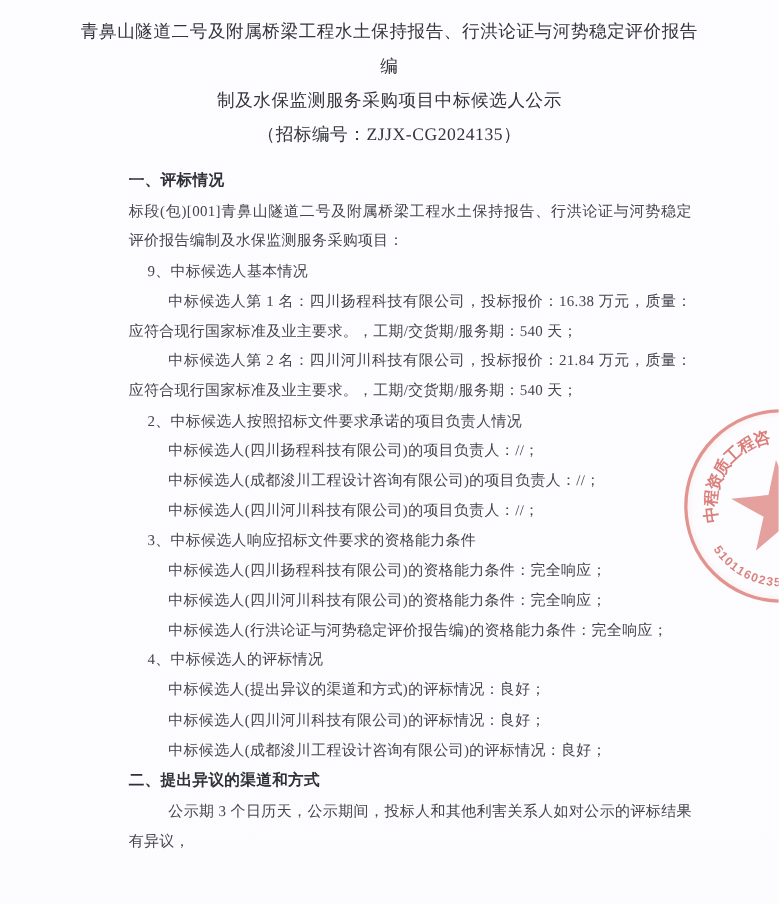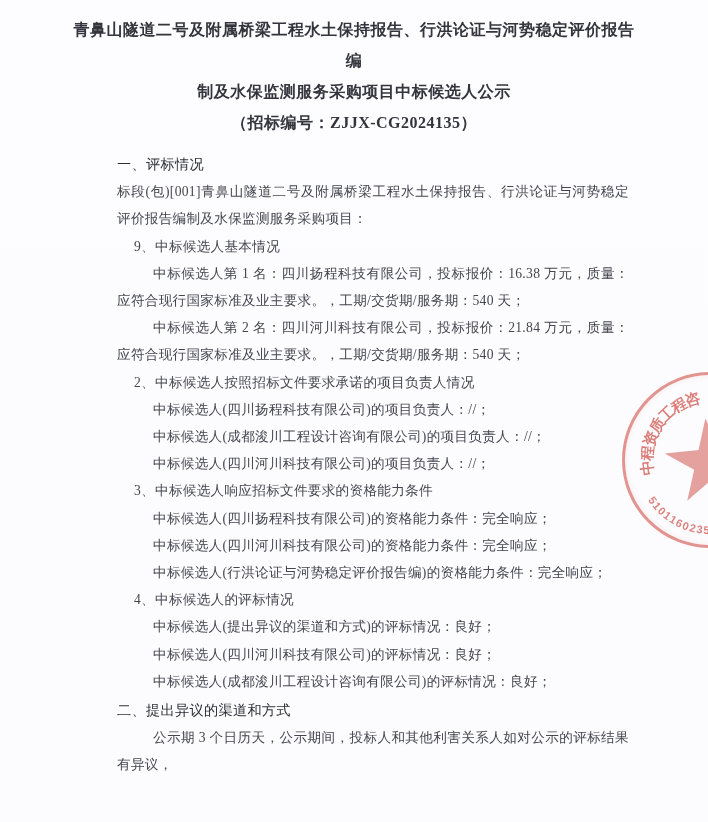--- a/index.html
+++ b/index.html
@@ -12,35 +12,35 @@
     overflow: hidden;
     background: linear-gradient(180deg, #fdfdff 0%, #fcfcfe 100%);
     font-family: "Liberation Serif", "DejaVu Serif", serif;
     color: #44454e;
   }
   .title-block {
     margin-top: 14px;
     text-align: center;
     font-size: 16px;
     line-height: 31px;
-    font-weight: 700;
+    font-weight: 400;
     color: #33343c;
     letter-spacing: 0.5px;
     padding: 0 70px;
   }
   .doc-body {
     margin: 13px 79px 0 117px;
     font-size: 13.6px;
     line-height: 27.2px;
     text-align: justify;
     letter-spacing: 0.3px;
   }
   .doc-body p { margin: 0; }
   .sec-heading {
-    font-weight: 400;
+    font-weight: 700;
     color: #2f3038;
     font-size: 14.2px;
     margin-top: 2px !important;
   }
   .item-heading { padding-left: 17px; }
   .indent-para { text-indent: 36px; }
   .sub-line { padding-left: 36px; }
   
   .seal {
     position: absolute;

